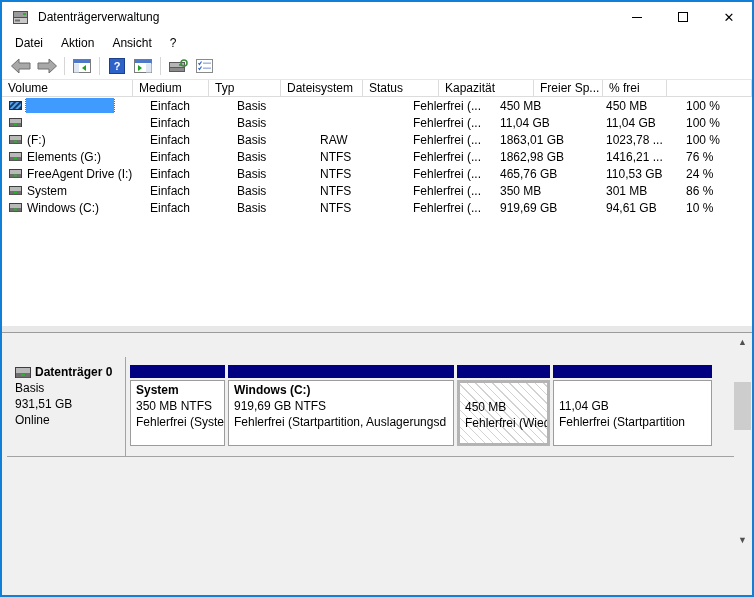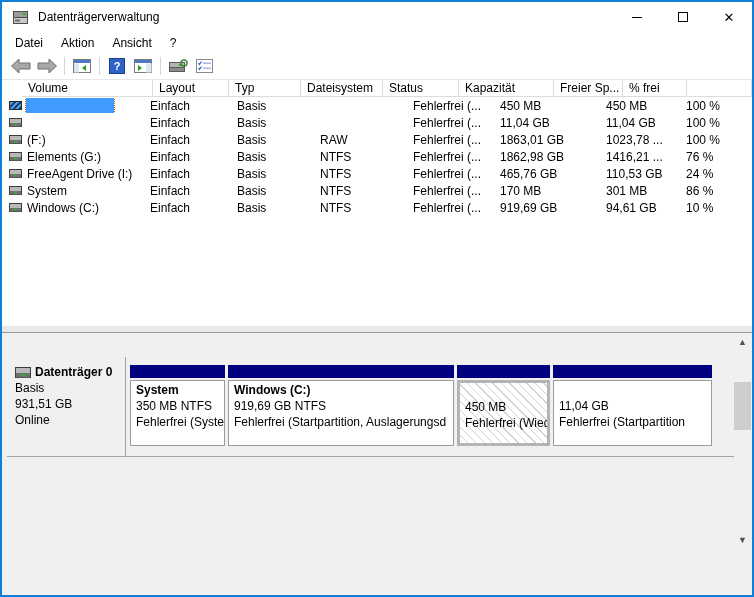--- a/index.html
+++ b/index.html
@@ -29,21 +29,21 @@
   .menu-item { padding:2px 9px; }
 
   
   .toolbar { height:27px; display:flex; align-items:center; padding-left:6px; background:#fff; border-bottom:1px solid #e6e6e6; flex:0 0 auto; }
   .tool-btn { width:26px; height:22px; display:flex; align-items:center; justify-content:center; }
   .tool-sep { width:1px; height:18px; background:#d6d6d6; margin:0 4px; }
 
   
   .volume-list { height:245px; background:#fff; overflow:hidden; flex:0 0 auto; }
   .vl-grid { display:grid; grid-template-columns:131px 76px 72px 82px 76px 95px 69px 64px 1fr; }
-  .vl-header { height:17px;padding-left:20px; }
+  .vl-header { height:17px; }
   .vl-header .hcell {
     border-right:1px solid #dcdcdc; border-bottom:1px solid #dcdcdc;
     padding:1px 0 0 6px; white-space:nowrap; overflow:hidden; background:#fff;
   }
   .vl-row { height:17px; align-items:center;gap:11px; }
   .vl-row .cell { padding-left:6px; white-space:nowrap; overflow:hidden; }
   .vol-cell { display:flex; align-items:center; padding-left:7px !important; }
   .vol-name { margin-left:5px; }
   .sel-box {
     margin-left:4px; width:88px; height:15px; background:#3f9bfd;
@@ -182,21 +182,21 @@
         <path d="M2.5 10 L3.5 11.5 L5.5 8.5" fill="none" stroke="#2d62c8" stroke-width="1.2"></path>
         <rect x="7" y="4.5" width="8" height="1.4" fill="#9db2dd"></rect>
         <rect x="7" y="9.5" width="8" height="1.4" fill="#9db2dd"></rect>
       </svg>
     </div>
   </div>
 
   <div class="volume-list">
     <div class="vl-grid vl-header">
       <div class="hcell">Volume</div>
-      <div class="hcell">Layout</div>
+      <div class="hcell">Medium</div>
       <div class="hcell">Typ</div>
       <div class="hcell">Dateisystem</div>
       <div class="hcell">Status</div>
       <div class="hcell">Kapazität</div>
       <div class="hcell">Freier Sp...</div>
       <div class="hcell">% frei</div>
       <div class="hcell"></div>
     </div>
 
     <div class="vl-grid vl-row">
@@ -304,21 +304,21 @@
           <rect x="0.5" y="0.5" width="12" height="8" fill="#b9b9b9" stroke="#3e3e3e"></rect>
             <rect x="1" y="5" width="11" height="3.5" fill="#6f6f6f"></rect>
             <rect x="5" y="5.5" width="3" height="2" fill="#2fae2f"></rect>
         </svg>
         <span class="vol-name">System</span>
       </div>
       <div class="cell">Einfach</div>
       <div class="cell">Basis</div>
       <div class="cell">NTFS</div>
       <div class="cell">Fehlerfrei (...</div>
-      <div class="cell">170 MB</div>
+      <div class="cell">350 MB</div>
       <div class="cell">301 MB</div>
       <div class="cell">86 %</div>
       <div class="cell"></div>
     </div>
 
     <div class="vl-grid vl-row">
       <div class="cell vol-cell">
         <svg width="13" height="9" viewBox="0 0 13 9">
           <rect x="0.5" y="0.5" width="12" height="8" fill="#b9b9b9" stroke="#3e3e3e"></rect>
             <rect x="1" y="5" width="11" height="3.5" fill="#6f6f6f"></rect>

